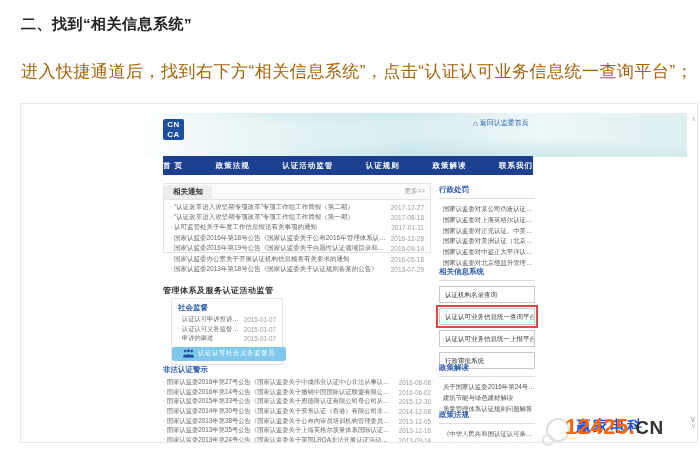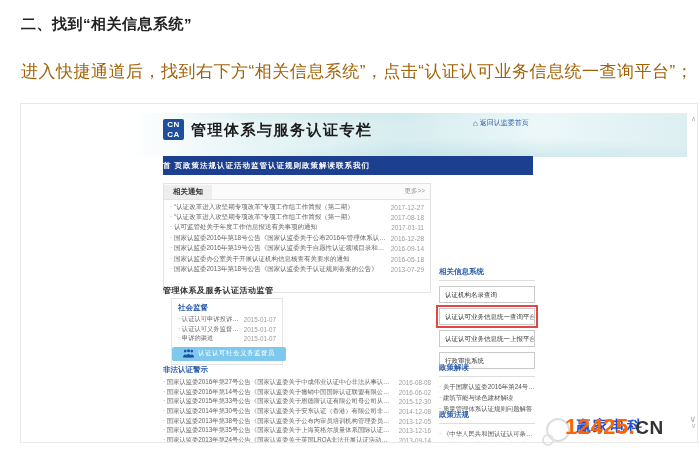--- a/index.html
+++ b/index.html
@@ -16,31 +16,31 @@
           radial-gradient(ellipse 60% 90% at 72% 115%, rgba(150,205,212,.45), transparent 65%),
           radial-gradient(ellipse 50% 80% at 45% -20%, rgba(170,218,224,.4), transparent 60%),
           linear-gradient(90deg,#fff 0%,#fff 16%,#e8f5f6 34%,#d7edf0 58%,#ecf7f8 78%,#ddeff1 100%);}
   .logo{position:absolute;left:142px;top:15px;width:21px;height:21px;background:#1d4f9e;border-radius:2px;
         color:#fff;font-size:8px;font-weight:bold;text-align:center;line-height:10px;padding-top:1px;box-sizing:border-box}
   .logo span{display:block;letter-spacing:.5px}
   .stitle{position:absolute;left:170px;top:17px;font-size:15px;font-weight:bold;color:#1c1c1c;letter-spacing:1.5px}
   .home{position:absolute;left:452px;top:14px;font-size:7px;color:#2a5caa;text-decoration:none;display:flex;align-items:center;gap:2px}
   .hicon{font-size:8px;color:#1d4f9e}
   .nav{position:absolute;left:142px;top:52px;width:370px;height:19px;background:#1c3f8f;
-       display:flex;align-items:center;justify-content:flex-start}
+       display:flex;align-items:center;justify-content:space-between}
   .nitem{color:#fff;font-size:7.5px;font-weight:bold;letter-spacing:1px;cursor:pointer}
 
   
   .row{display:flex;align-items:center}
   .row .t{flex:1;overflow:hidden;white-space:nowrap;text-overflow:ellipsis;color:#666}
   .row .t::before{content:"· ";color:#aaa}
   .row .d{color:#9c9c9c;margin-left:5px;flex-shrink:0}
 
   
-  .nbox{position:absolute;left:142px;top:79px;width:268px;height:110px;border:1px solid #e3e3e3;box-sizing:border-box;background:#fff}
+  .nbox{position:absolute;left:142px;top:79px;width:268px;height:70px;border:1px solid #e3e3e3;box-sizing:border-box;background:#fff}
   .nhead{height:15px;border-bottom:1px solid #e3e3e3;display:flex;align-items:center;background:#fbfbfb}
   .ntab{background:#eeeeee;padding:0 9px;font-size:7.5px;font-weight:bold;color:#333;line-height:14px;height:14px;cursor:pointer}
   .more{margin-left:auto;font-size:6.5px;color:#999;padding-right:5px;cursor:pointer}
   .nlist{list-style:none;margin:2px 0 0;padding:0 6px}
   .nlist .row{height:10.4px;font-size:6.5px}
 
   .suphead{position:absolute;left:142px;top:181px;font-size:8px;font-weight:bold;color:#333;letter-spacing:.5px}
 
   .sbox{position:absolute;border:1px solid #e5e5e5;box-sizing:border-box;background:#fff}
   .sbox.social{left:150px;top:194px;width:112px;height:67px}
@@ -86,21 +86,20 @@
 <h1 class="doc-heading">二、找到“相关信息系统”</h1>
 <p class="doc-body">进入快捷通道后，找到右下方“相关信息系统”，点击“认证认可业务信息统一查询平台”；</p>
 
 <div class="shot">
   <div class="banner"></div>
 
   <div class="logo">
     <span>CN</span>
     <span>CA</span>
   </div>
-  <div class="stitle">管理体系与服务认证专栏</div>
   <a class="home">
     <span class="hicon">⌂</span>
     <span>返回认监委首页</span>
   </a>
 
   <div class="nav">
     <span class="nitem">首 页</span>
     <span class="nitem">政策法规</span>
     <span class="nitem">认证活动监管</span>
     <span class="nitem">认证规则</span>
@@ -206,20 +205,31 @@
           <span class="t">国家认监委2013年第35号公告《国家认监委关于上海英格尔质量体系国际认证部有限公司...</span>
           <span class="d">2013-12-16</span>
         </li>
       <li class="row">
           <span class="t">国家认监委2013年第24号公告《国家认监委关于英国LRQA非法开展认证活动的公告》</span>
           <span class="d">2013-09-14</span>
         </li>
     </ul>
   </div>
 
+  <div class="side pen">
+    <div class="shead">行政处罚</div>
+    <ul class="slist">
+      <li class="srow">国家认监委对某公司伪造认证机构...</li>
+      <li class="srow">国家认监委对上海英格尔认证有...</li>
+      <li class="srow">国家认监委对正元认证、中美联合...</li>
+      <li class="srow">国家认监委对美洲认证（北京）...</li>
+      <li class="srow">国家认监委对中鉴正大平洋认证...</li>
+      <li class="srow">国家认监委对北京恒益升管理体...</li>
+    </ul>
+  </div>
 
   <div class="side sys">
     <div class="shead">相关信息系统</div>
     <div class="cell">认证机构名录查询</div>
     <div class="cell hl">认证认可业务信息统一查询平台</div>
     <div class="cell">认证认可业务信息统一上报平台</div>
     <div class="cell">行政审批系统</div>
   </div>
 
   <div class="side interp">

